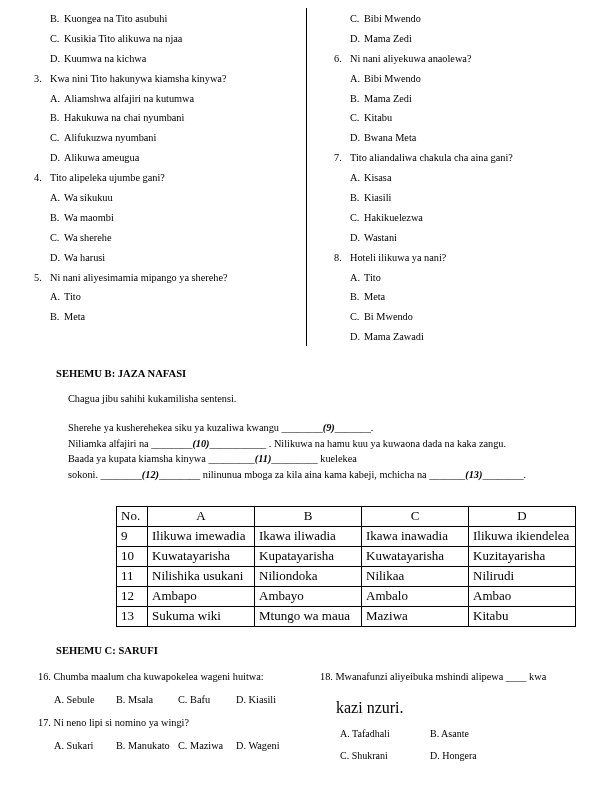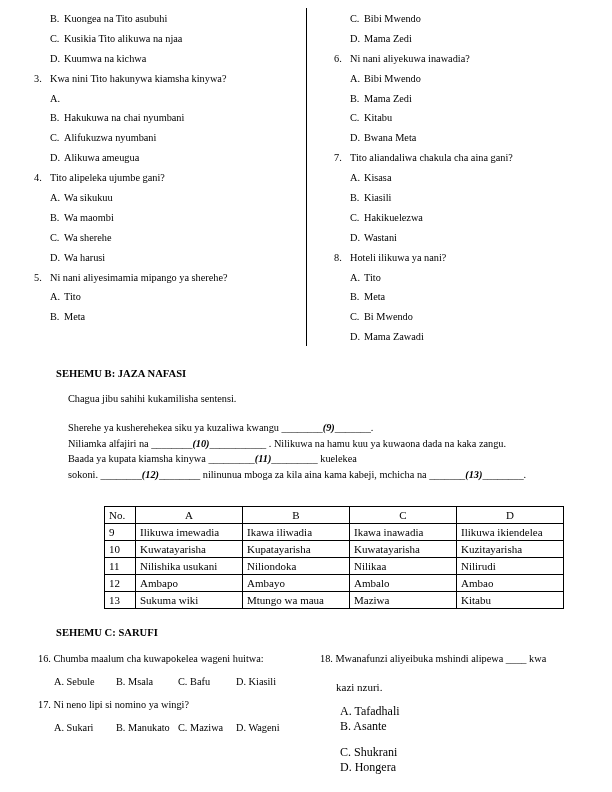--- a/index.html
+++ b/index.html
@@ -94,21 +94,22 @@
   }
   .fill-block .ln { display: block; }
   .b { font-weight: bold; font-style: italic; }
 
   
   .tbl-wrap {
     margin: 24px 0 0 70px;
   }
   table.grid {
     border-collapse: collapse;
-    font-size: 11px;
+    font-size: 13px;
+    margin-left: 12px;
   }
   table.grid td, table.grid th {
     border: 1px solid #000;
     padding: 1px 4px 2px 4px;
     height: 13px;
     text-align: left;
     font-weight: normal;
   }
   table.grid th.hdr { text-align: center; font-weight: normal; }
   table.grid td.no, table.grid th.no { width: 22px; text-align: left; }
@@ -146,29 +147,28 @@
     padding-left: 20px;
     display: flex;
   }
   .inline-opts span { white-space: nowrap; }
   .io-a { width: 62px; }
   .io-b { width: 62px; }
   .io-c { width: 58px; }
   .io-d { }
 
   .ropts {
-    font-size: 12px;
+    font-size: 10px;
     margin: 4px 0 11px 0;
     padding-left: 20px;
     display: flex;
-    flex-direction: column;
   }
   .ropts .ro1 { width: 90px; }
   .cont-line {
-    font-size: 11px;
+    font-size: 16px;
     margin: 16px 0 11px 0;
     padding-left: 16px;
   }
 </style>
 </head>
 <body>
 
 <div class="page">
 
   <div class="cols">
@@ -187,20 +187,21 @@
           <span class="lbl">D.</span>
           <span class="otxt">Kuumwa na kichwa</span>
         </div>
 
       <div class="q">
           <span class="num">3.</span>
           <span class="txt">Kwa nini Tito hakunywa kiamsha kinywa?</span>
         </div>
       <div class="opt">
           <span class="lbl">A.</span>
+          <span class="otxt">Aliamshwa alfajiri na kutumwa</span>
         </div>
       <div class="opt">
           <span class="lbl">B.</span>
           <span class="otxt">Hakukuwa na chai nyumbani</span>
         </div>
       <div class="opt">
           <span class="lbl">C.</span>
           <span class="otxt">Alifukuzwa nyumbani</span>
         </div>
       <div class="opt">
@@ -248,21 +249,21 @@
           <span class="lbl">C.</span>
           <span class="otxt">Bibi Mwendo</span>
         </div>
       <div class="opt">
           <span class="lbl">D.</span>
           <span class="otxt">Mama Zedi</span>
         </div>
 
       <div class="q">
           <span class="num">6.</span>
-          <span class="txt">Ni nani aliyekuwa inawadia?</span>
+          <span class="txt">Ni nani aliyekuwa anaolewa?</span>
         </div>
       <div class="opt">
           <span class="lbl">A.</span>
           <span class="otxt">Bibi Mwendo</span>
         </div>
       <div class="opt">
           <span class="lbl">B.</span>
           <span class="otxt">Mama Zedi</span>
         </div>
       <div class="opt">

